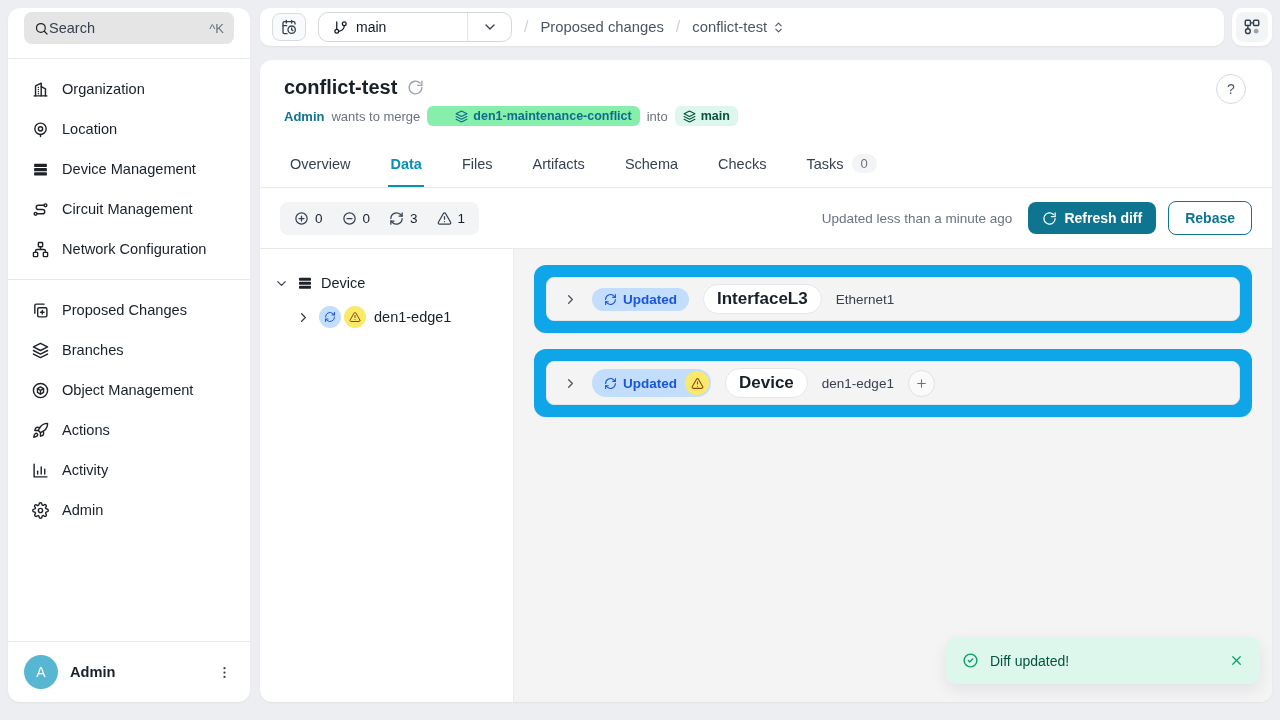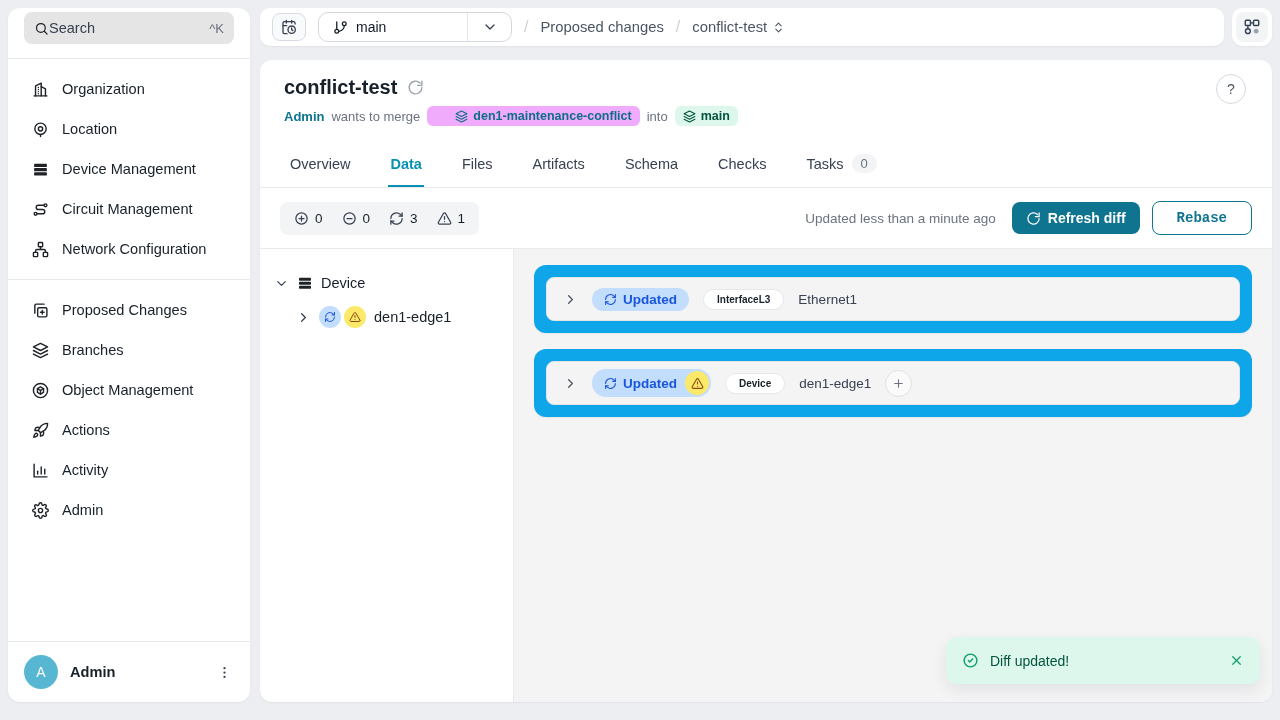--- a/index.html
+++ b/index.html
@@ -63,21 +63,21 @@
   .main-card { flex:1; background:#fff; border-radius:12px; display:flex; flex-direction:column;
     min-height:0; box-shadow:0 1px 2px rgba(16,24,40,.05); overflow:hidden; }
   .pc-header { padding:16px 24px 14px 24px; position:relative; }
   .title-row { display:flex; align-items:center; gap:10px; }
   .pc-title { font-size:20px; font-weight:700; color:#18202a; }
   .refresh-title-btn { color:#9ca3af; cursor:pointer; }
   .sub-row { display:flex; align-items:center; gap:7px; margin-top:7px; font-size:13px; color:#6b7280; }
   .author { color:#0e7490; font-weight:700; }
   .badge { display:inline-flex; align-items:center; gap:5px; border-radius:6px; padding:3px 8px;
     font-size:12.5px; font-weight:700; }
-  .badge.src { background:#f0abfc; color:#0f6d8c;padding-left:28px; }
+  .badge.src { background:#86efac; color:#0f6d8c;padding-left:28px; }
   .badge.tgt { background:#def7ec; color:#03543f; }
   .help-btn { position:absolute; right:26px; top:14px; width:30px; height:30px; border-radius:50%;
     border:1px solid #d4d8dd; background:#fff; color:#4b5563; font-size:14px;
     display:flex; align-items:center; justify-content:center; cursor:pointer; }
 
   .tabs { display:flex; gap:36px; padding:0 28px; border-bottom:1px solid #e8eaed; }
   .tab { padding:14px 2px 12px 2px; font-size:14.5px; color:#374151; cursor:pointer;
     border-bottom:2px solid transparent; display:flex; align-items:center; gap:8px; }
   .tab.active { color:#0891b2; border-bottom-color:#0891b2; font-weight:600; }
   .tab .tbadge { background:#f3f4f6; color:#6b7280; border-radius:999px; padding:2px 9px; font-size:13px; }
@@ -85,21 +85,21 @@
   .toolbar { display:flex; align-items:center; padding:13px 20px; border-bottom:1px solid #e8eaed; }
   .stats-pill { display:flex; align-items:center; gap:19px; background:#f3f4f6; border-radius:8px; padding:9px 14px; }
   .stat { display:flex; align-items:center; gap:6px; color:#18202a; font-size:13.5px; }
   .stat .sic { color:#374151; }
   .tb-right { margin-left:auto; display:flex; align-items:center; gap:12px; }
   .updated-txt { color:#6b7280; font-size:13.5px; margin-right:4px; }
   .btn-primary { display:flex; align-items:flex-end; gap:7px; background:#0e7490; color:#fff;
     border:none; border-radius:8px; padding:8px 14px; font-size:14px; font-weight:600; cursor:pointer;
     font-family:"Liberation Sans", sans-serif; }
   .btn-outline { background:#fff; color:#0e7490; border:1px solid #0e7490; border-radius:8px;
-    padding:8px 24px; font-size:14px; font-weight:600; cursor:pointer; font-family:Liberation Mono, monospace; }
+    padding:8px 16px; font-size:14px; font-weight:600; cursor:pointer; font-family:Liberation Sans, sans-serif; }
 
   .content { flex:1; display:flex; min-height:0; }
   .tree-panel { width:254px; border-right:1px solid #e8eaed; padding:20px 14px; flex-shrink:0; }
   .tree-row { display:flex; align-items:center; gap:8px; height:28px; cursor:pointer; }
   .tree-row .chev { color:#374151; }
   .tree-label { font-size:14.5px; color:#18202a; }
   .tree-child { margin-left:22px; margin-top:6px; }
   .badge-circle { width:22px; height:22px; border-radius:50%; display:flex; align-items:center; justify-content:center; }
   .bc-blue { background:#c3ddfd; color:#1a56db; }
   .bc-yellow { background:#fce96a; color:#8a4b0f; margin-left:-5px; }
@@ -107,21 +107,21 @@
   .diff-panel { flex:1; background:#f4f4f5; padding:16px 20px; position:relative; min-width:0; }
   .diff-card { background:#0ea5e9; border-radius:12px; padding:12px; box-shadow:0 1px 2px rgba(16,24,40,.06); margin-bottom:16px; }
   .diff-row { background:#f4f4f5; border:1px solid #e4e4e7; border-radius:8px; height:44px;
     display:flex; align-items:center; gap:14px; padding:0 16px; cursor:pointer; }
   .diff-row .chev { color:#4b5563; flex-shrink:0; }
   .pill-updated { display:inline-flex; align-items:center; gap:6px; background:#c3ddfd; color:#1a56db;
     border-radius:999px; padding:4px 12px; font-size:13.5px; font-weight:600; }
   .pill-updated.with-conflict { padding:2px 2px 2px 12px; }
   .pill-updated .bc-yellow { margin-left:2px; width:24px; height:24px; }
   .pill-type { background:#fff; border:1px solid #e5e7eb; border-radius:999px; padding:4px 13px;
-    font-size:10px; font-weight:700; color:#18202a; }
+    font-size:17px; font-weight:700; color:#18202a; }
   .diff-name { font-size:13.5px; color:#374151; }
   .plus-btn { width:27px; height:27px; border-radius:50%; background:#fafafa; border:1px solid #e0e1e4;
     color:#6b7280; display:flex; align-items:center; justify-content:center; cursor:pointer; }
 
   .toast { position:fixed; right:20px; bottom:36px; width:314px; background:#def7ec; border-radius:10px;
     padding:15px 16px; display:flex; align-items:center; gap:11px; box-shadow:0 6px 16px rgba(16,24,40,.08); }
   .toast-msg { color:#03543f; font-size:14px; flex:1; }
   .toast-check { color:#0e9f6e; }
   .toast-close { color:#0e9f6e; cursor:pointer; }
 </style>

